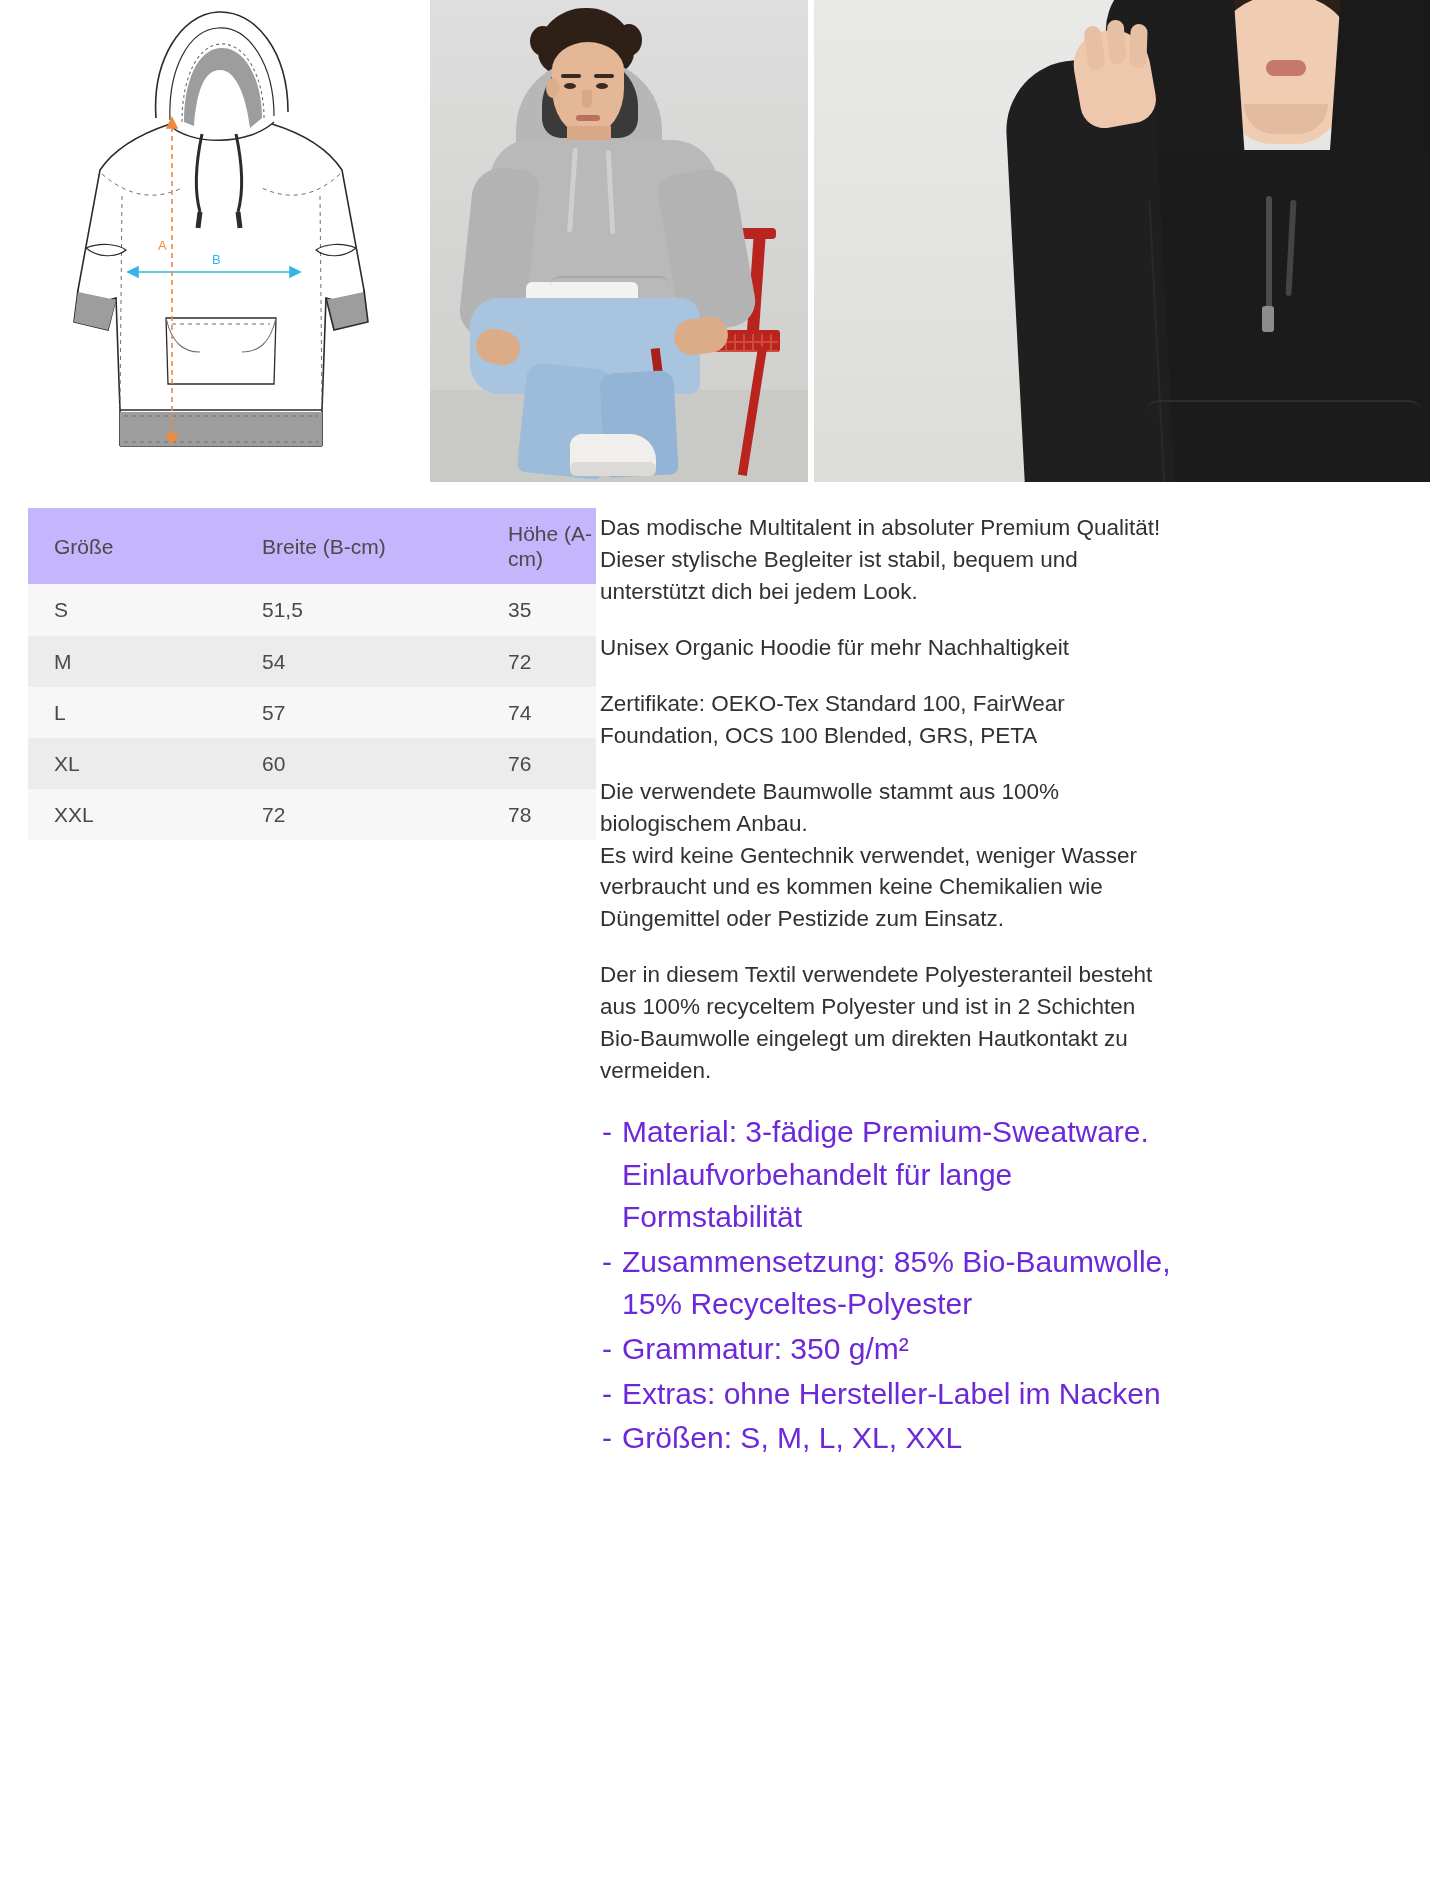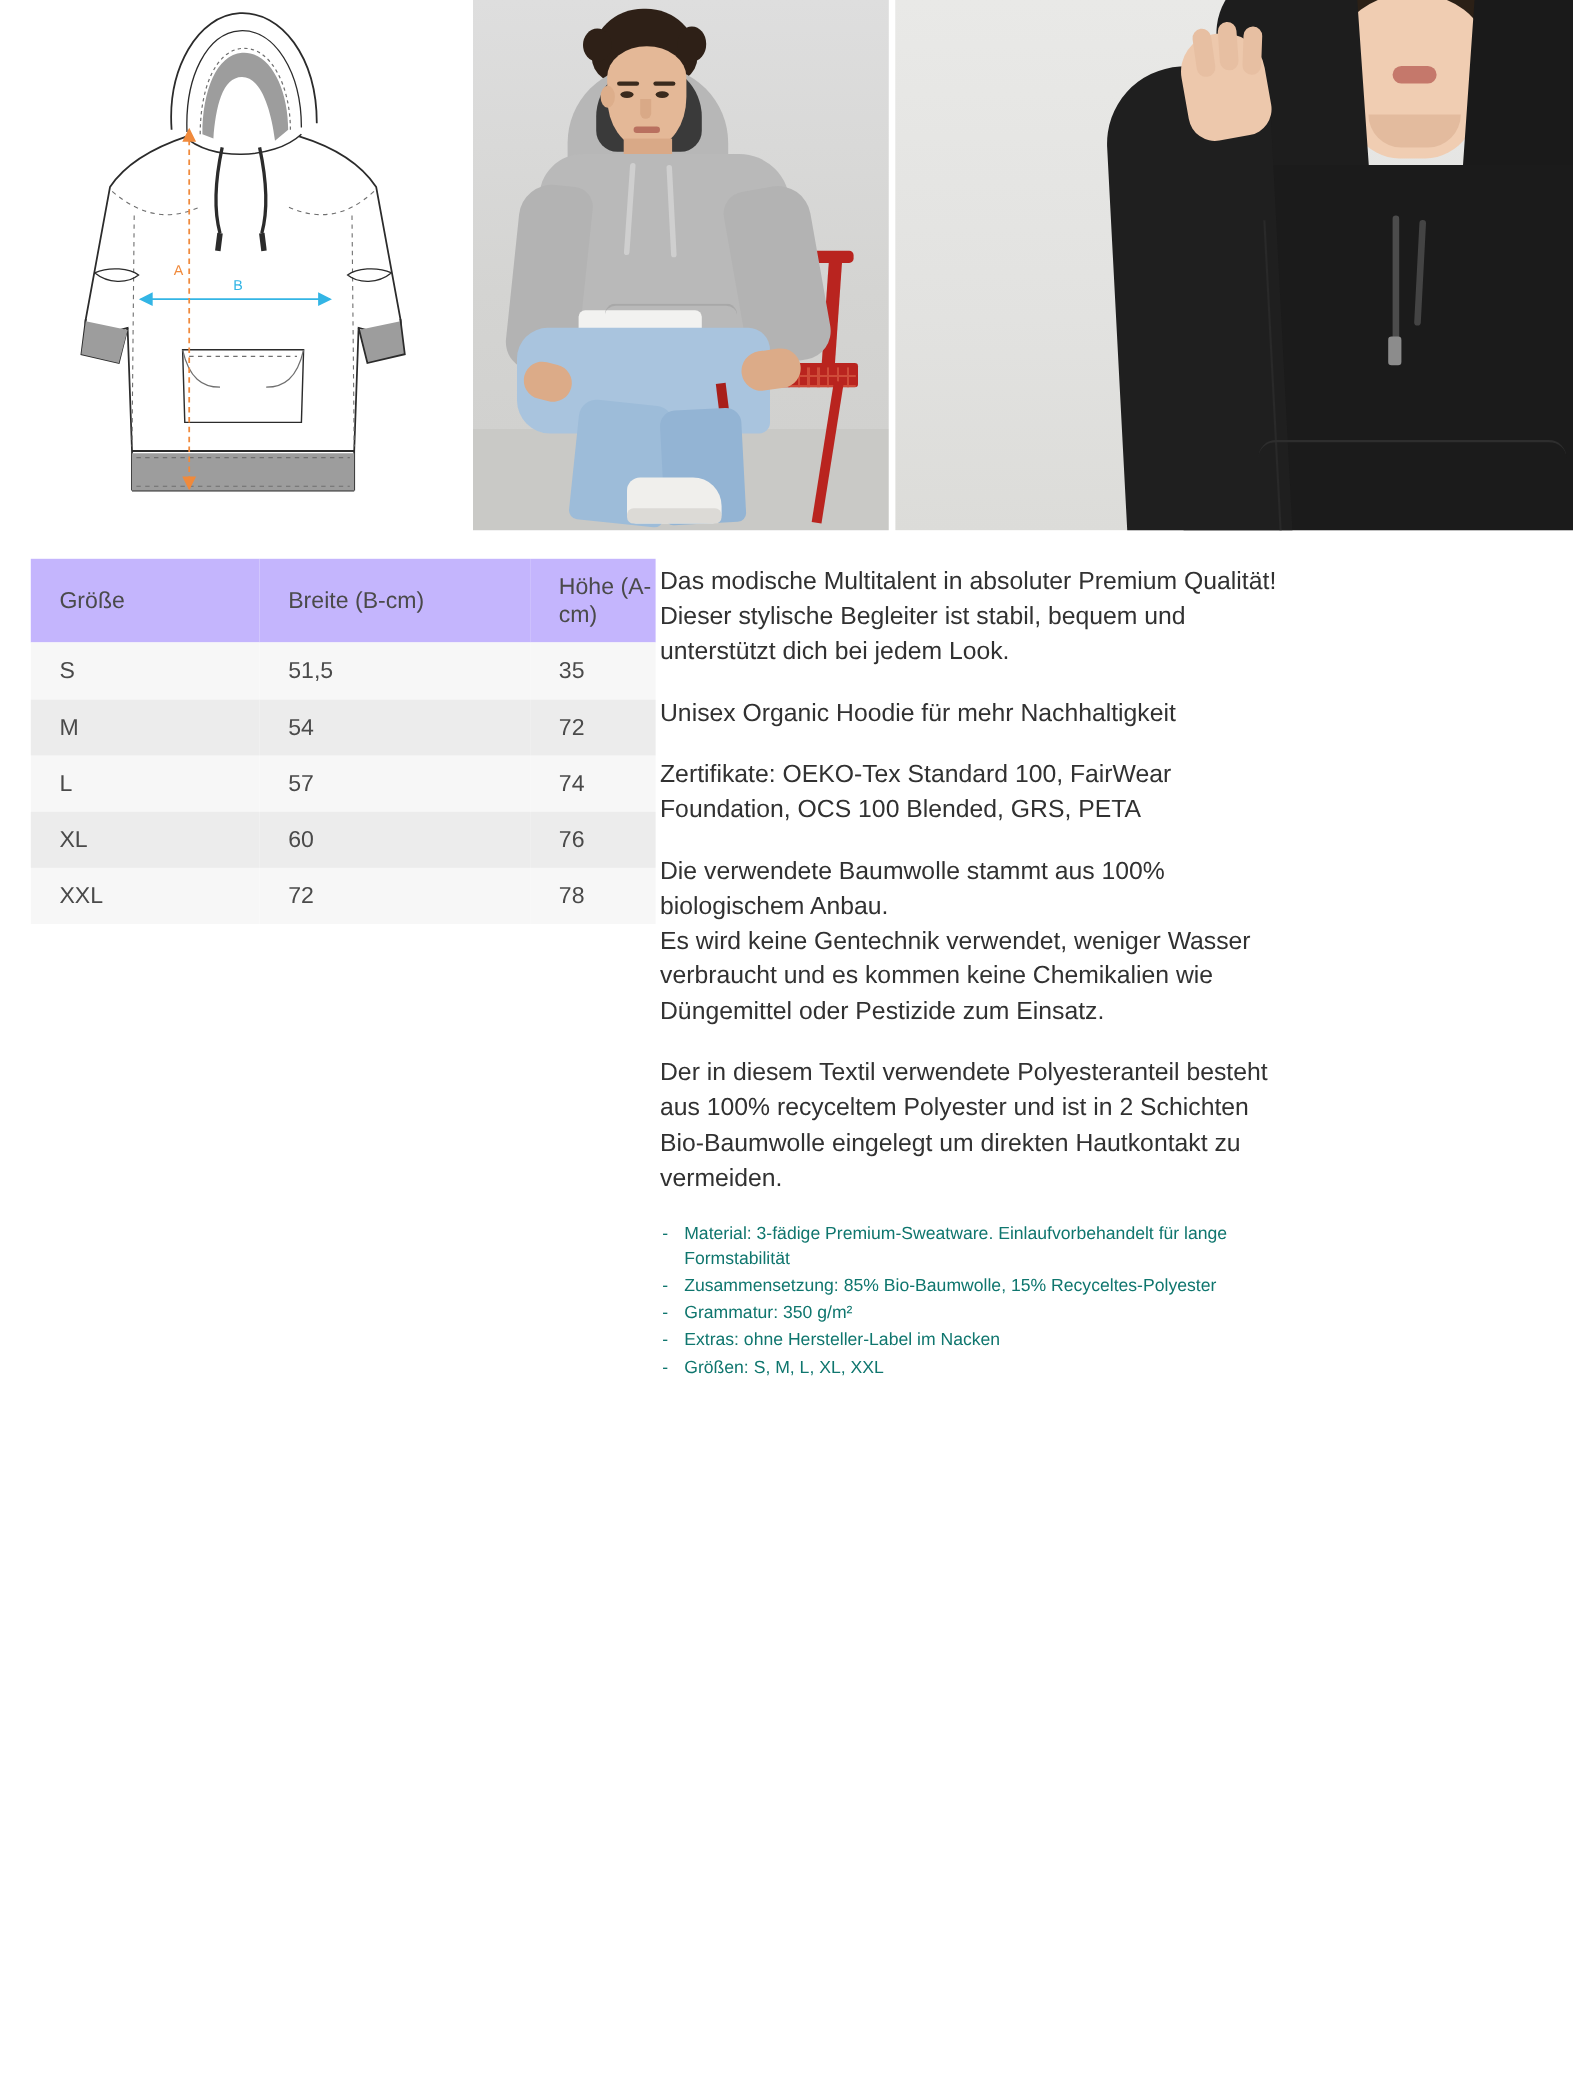--- a/index.html
+++ b/index.html
@@ -472,23 +472,23 @@
     max-width: 568px;
   }
   .desc p.tight { margin-bottom: 0; }
   .bullets {
     list-style: none;
     margin: 0;
     padding: 0;
     max-width: 580px;
   }
   .bullets li {
-    font-size: 16px;
+    font-size: 30px;
     line-height: 1.42;
-    color: #0f766e;
+    color: #6d28d9;
     padding-left: 22px;
     position: relative;
     margin-bottom: 2px;
   }
   .bullets li::before {
     content: "-";
     position: absolute;
     left: 2px;
     top: 0;
   }

